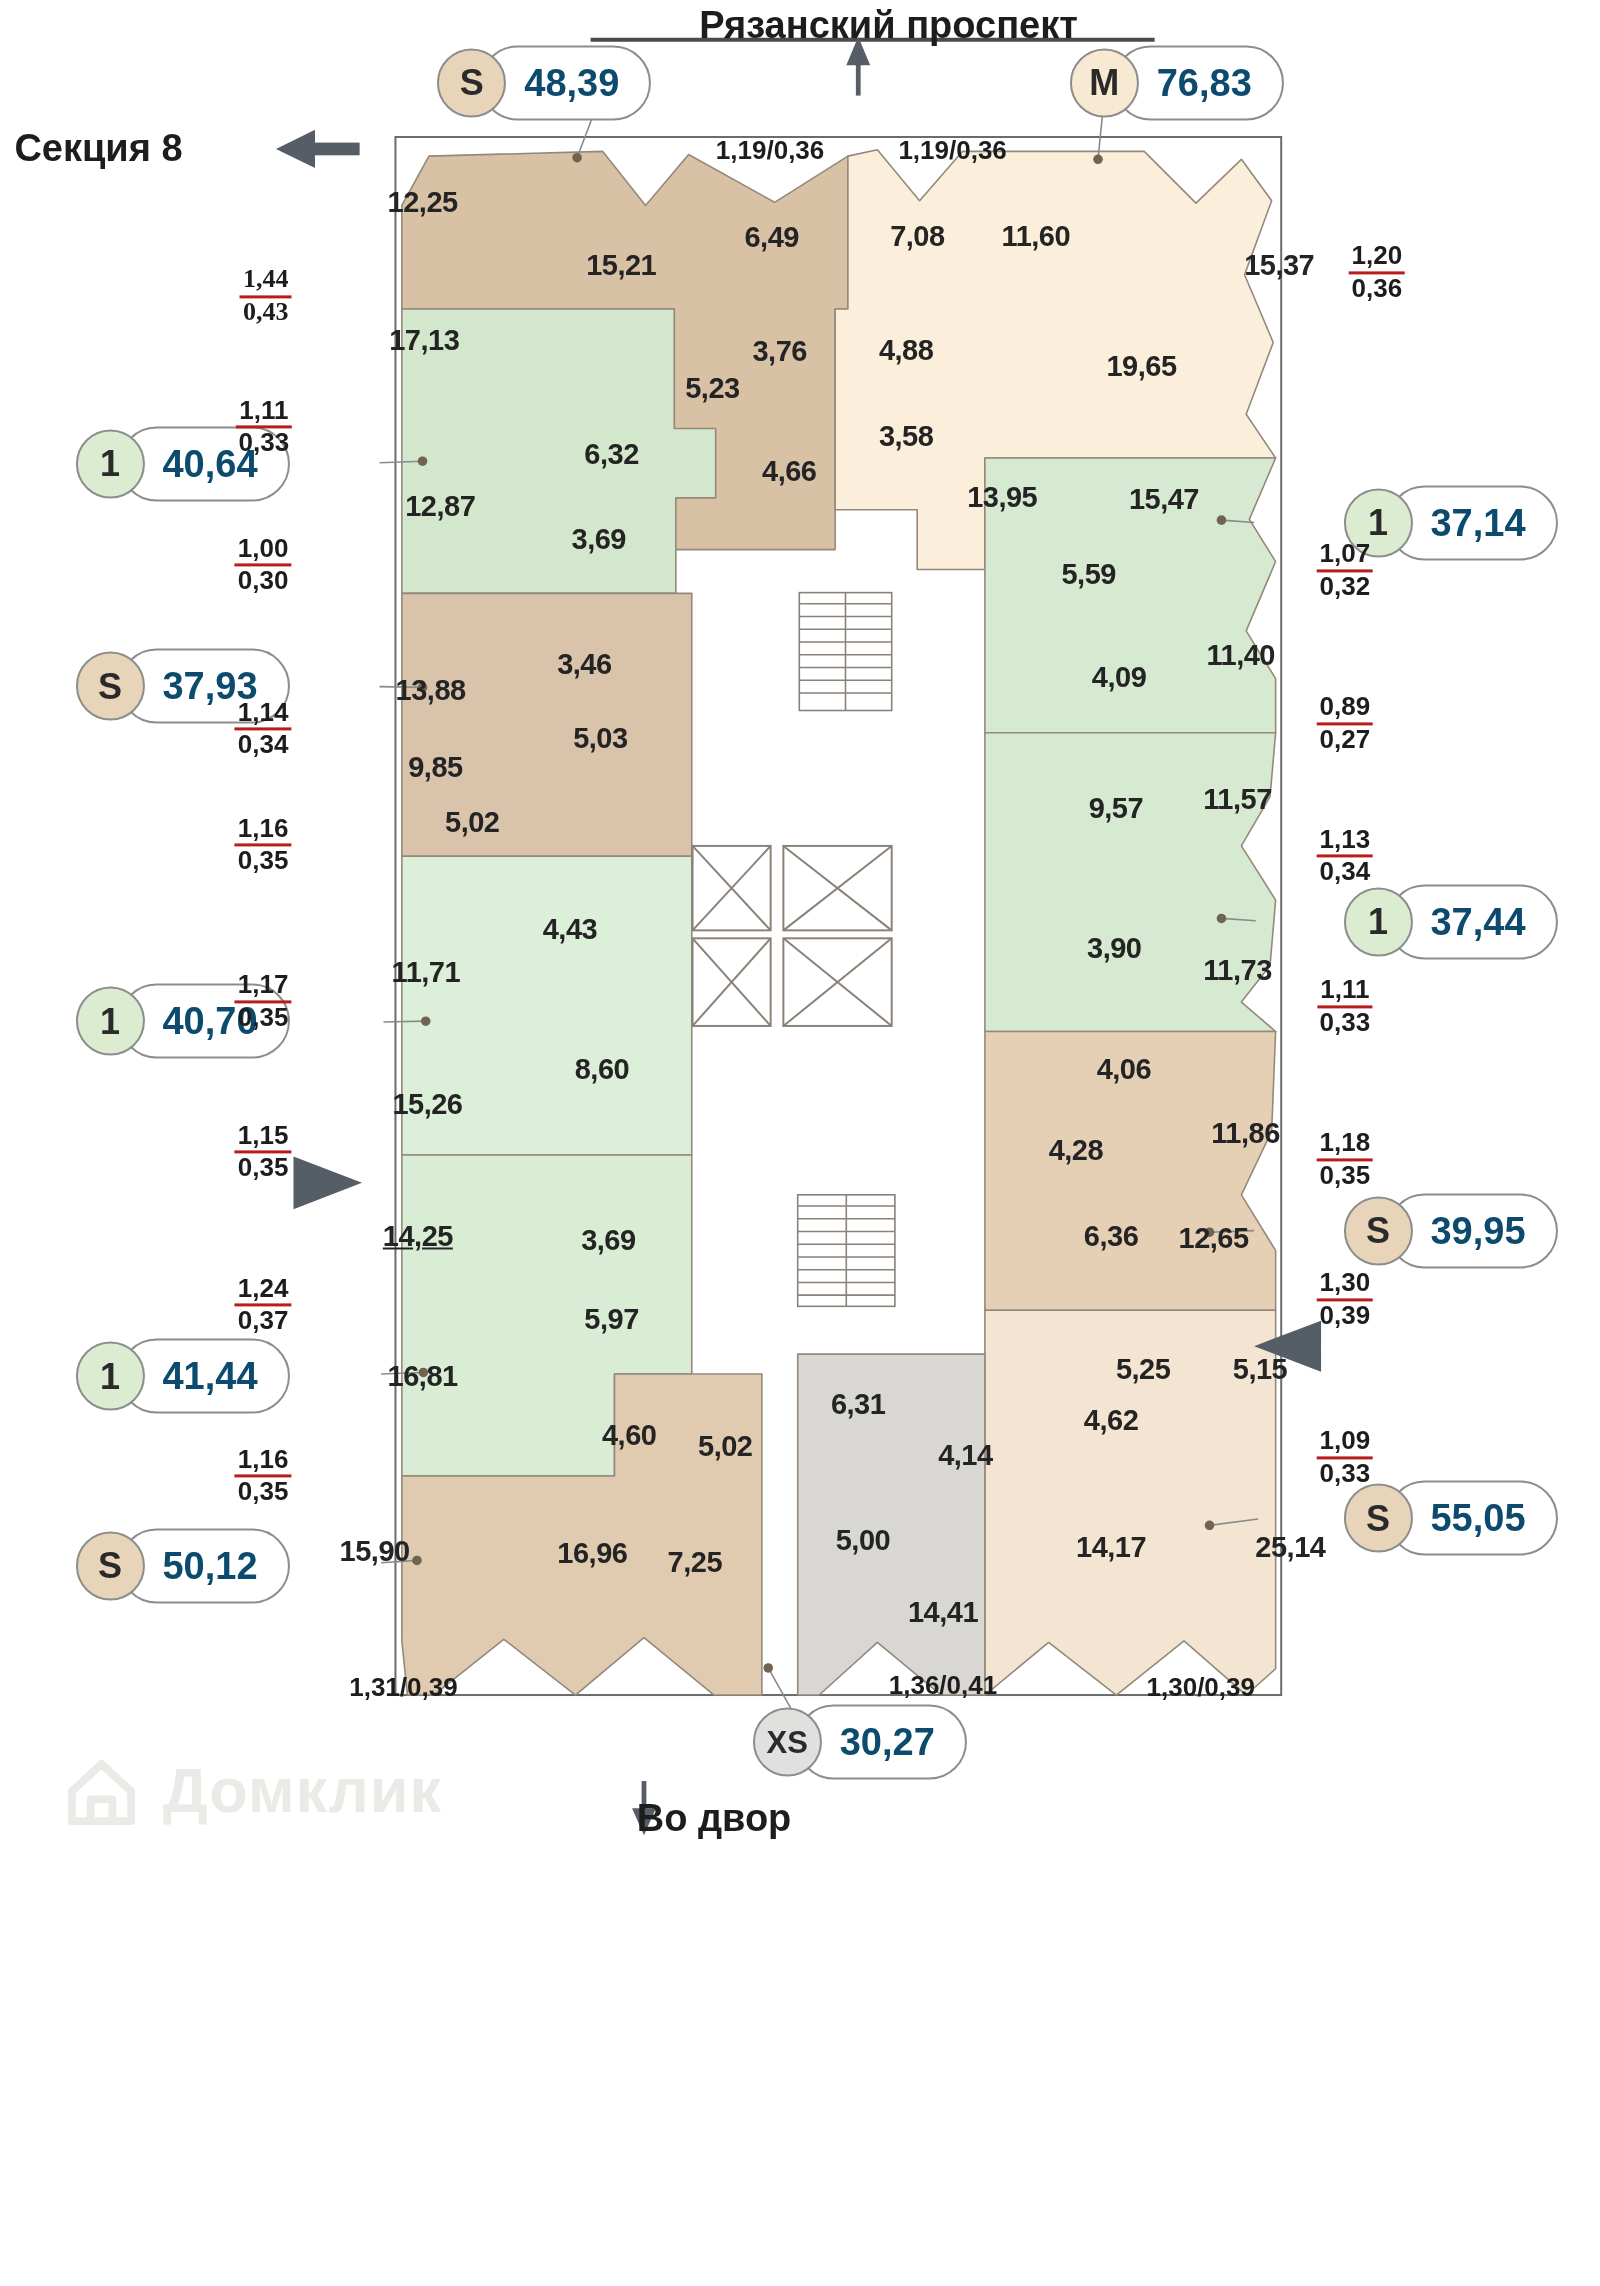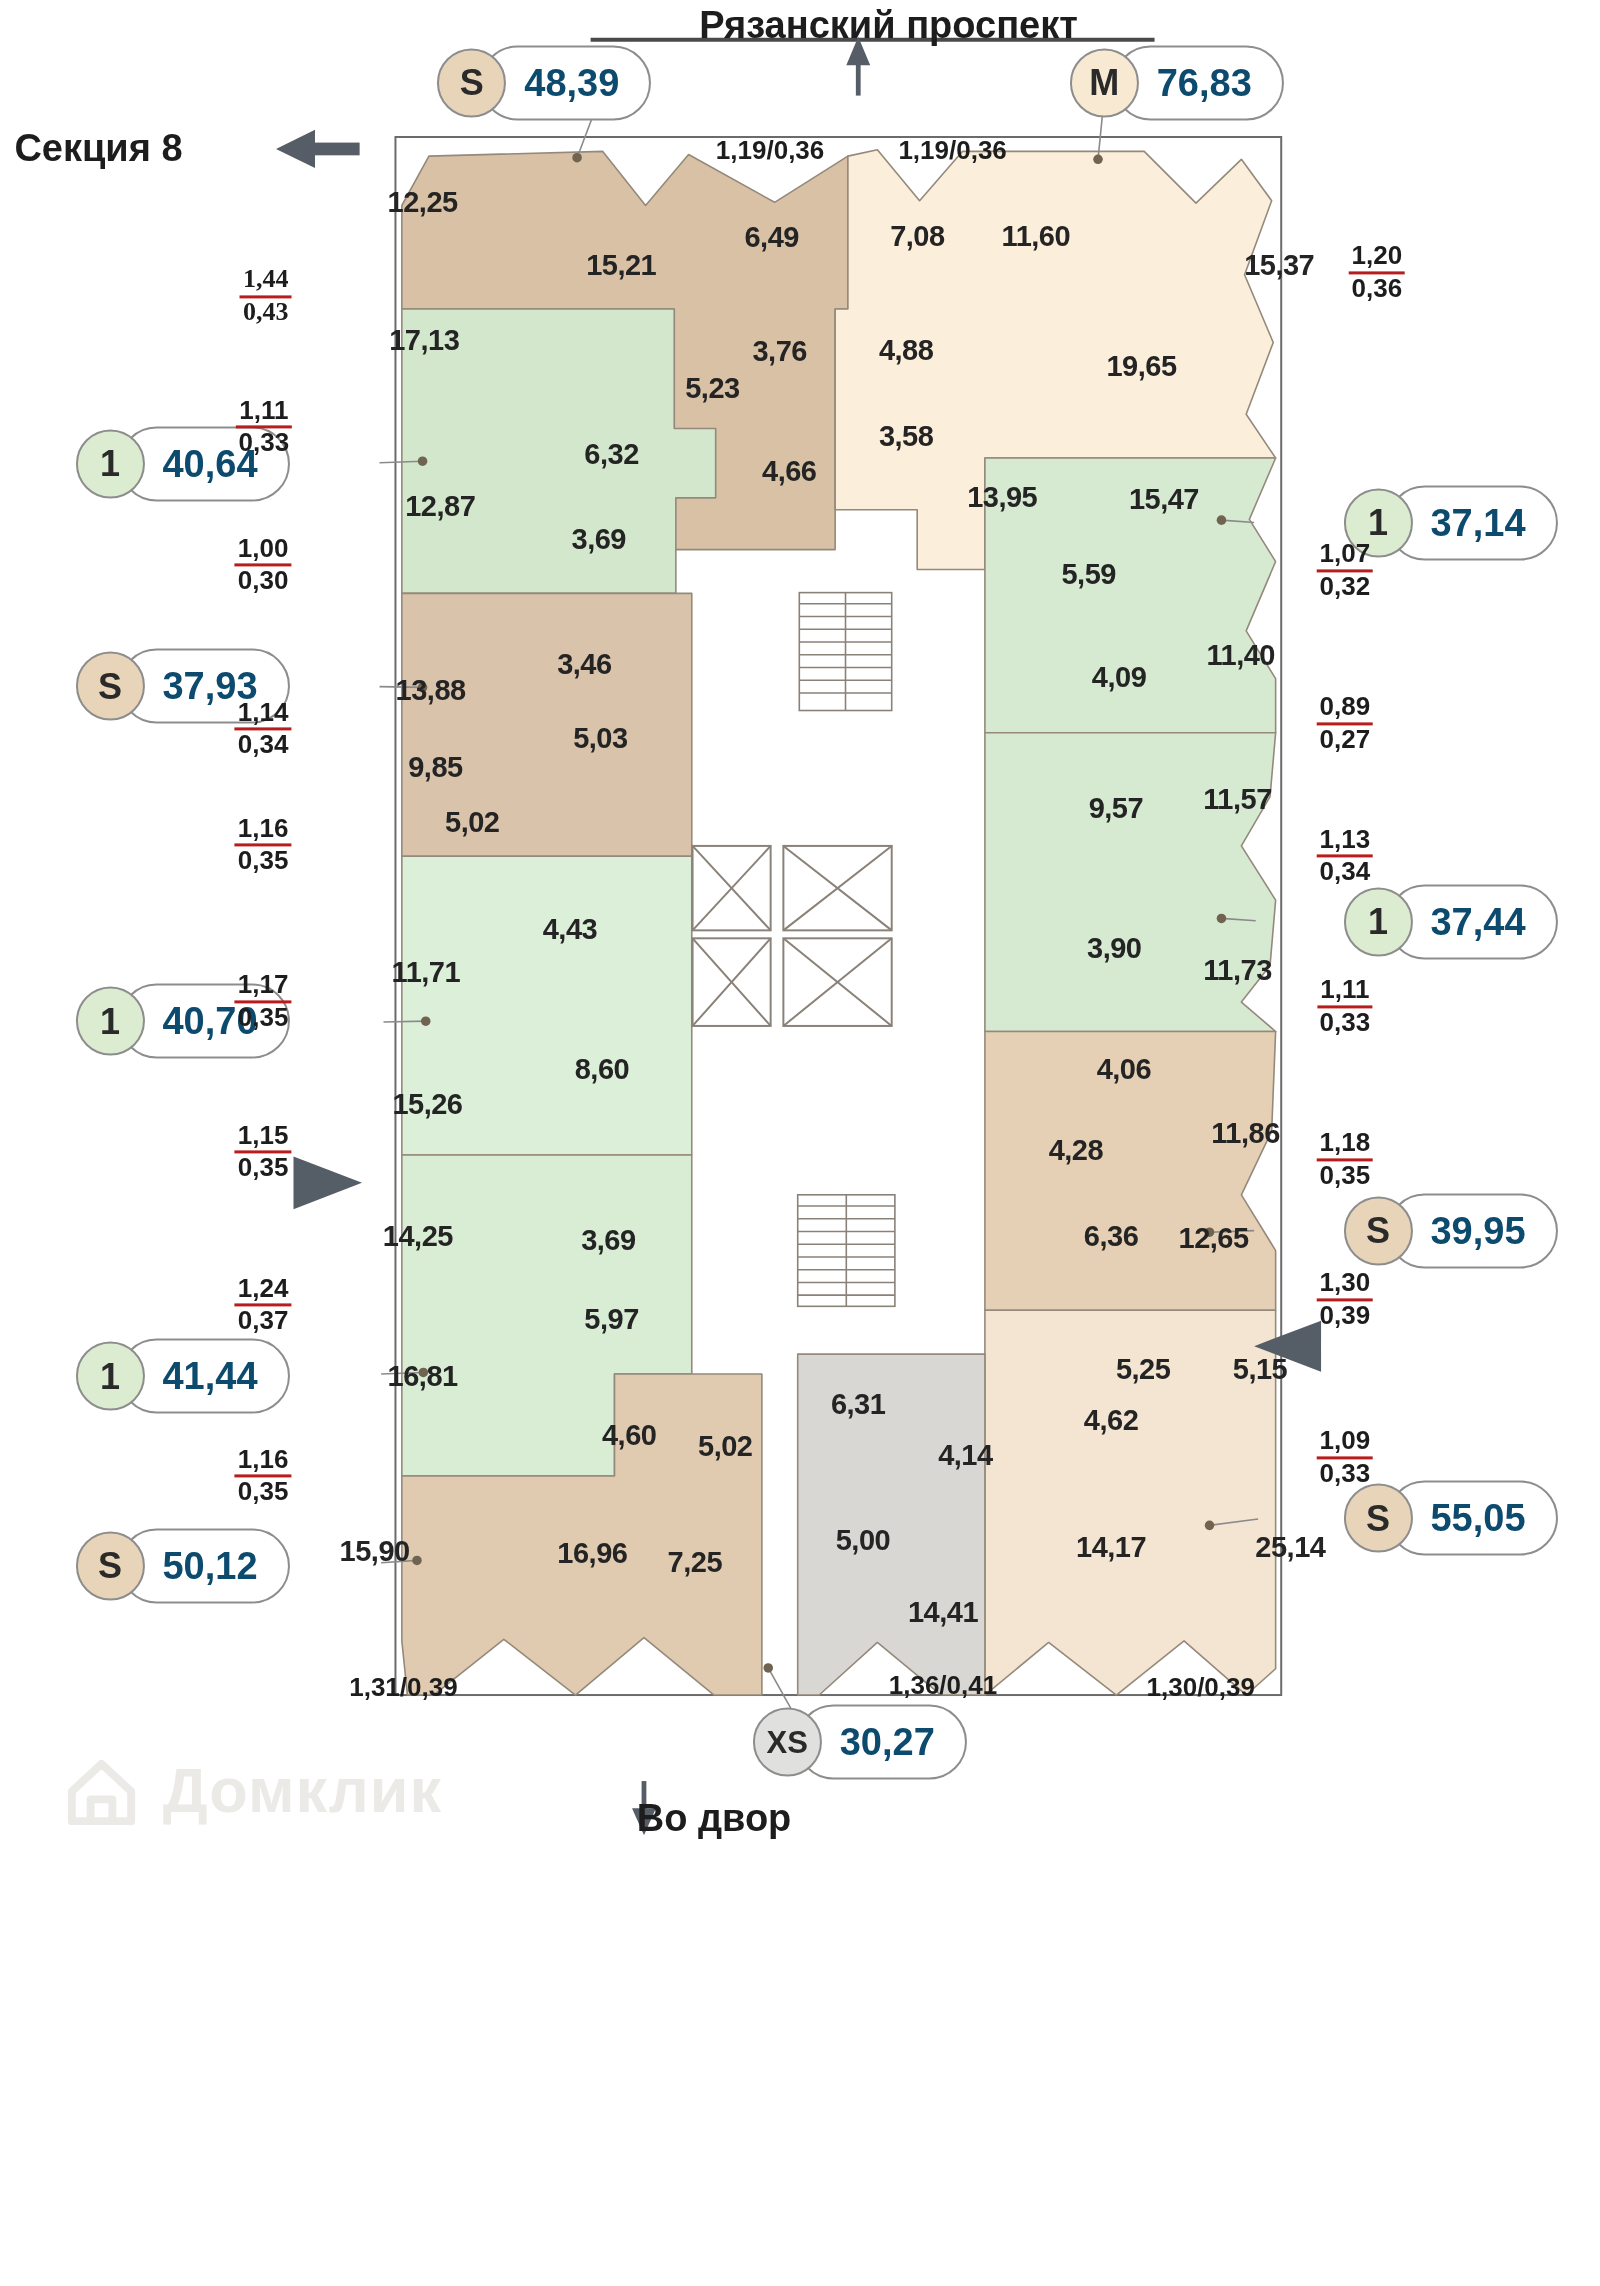--- a/index.html
+++ b/index.html
@@ -222,21 +222,21 @@
         </div>
         <div class="room" style="left: 70.2%; top: 58.1%;">4,06</div>
         <div class="room" style="left: 67.2%; top: 62.5%;">4,28</div>
         <div class="room" style="left: 77.8%; top: 61.6%;">11,86</div>
         <div class="room" style="left: 69.4%; top: 67.2%;">6,36</div>
         <div class="room" style="left: 75.8%; top: 67.3%;">12,65</div>
         <div class="badge" style="left: 11.4%; top: 74.8%;">
           <div class="circ" style="background: rgb(220, 236, 209);">1</div>
           <div class="pill">41,44</div>
         </div>
-        <div class="room" style="left: 26.1%; top: 67.2%;">14,25</div>
+        <div class="room" style="left: 26.1%; top: 67.2%; text-decoration: underline;">14,25</div>
         <div class="room" style="left: 38%; top: 67.4%;">3,69</div>
         <div class="room" style="left: 38.2%; top: 71.7%;">5,97</div>
         <div class="room" style="left: 26.4%; top: 74.8%;">16,81</div>
         <div class="badge" style="left: 90.6%; top: 82.5%;">
           <div class="circ" style="background: rgb(232, 212, 184);">S</div>
           <div class="pill">55,05</div>
         </div>
         <div class="room" style="left: 71.4%; top: 74.4%;">5,25</div>
         <div class="room" style="left: 78.7%; top: 74.4%;">5,15</div>
         <div class="room" style="left: 69.4%; top: 77.2%;">4,62</div>

